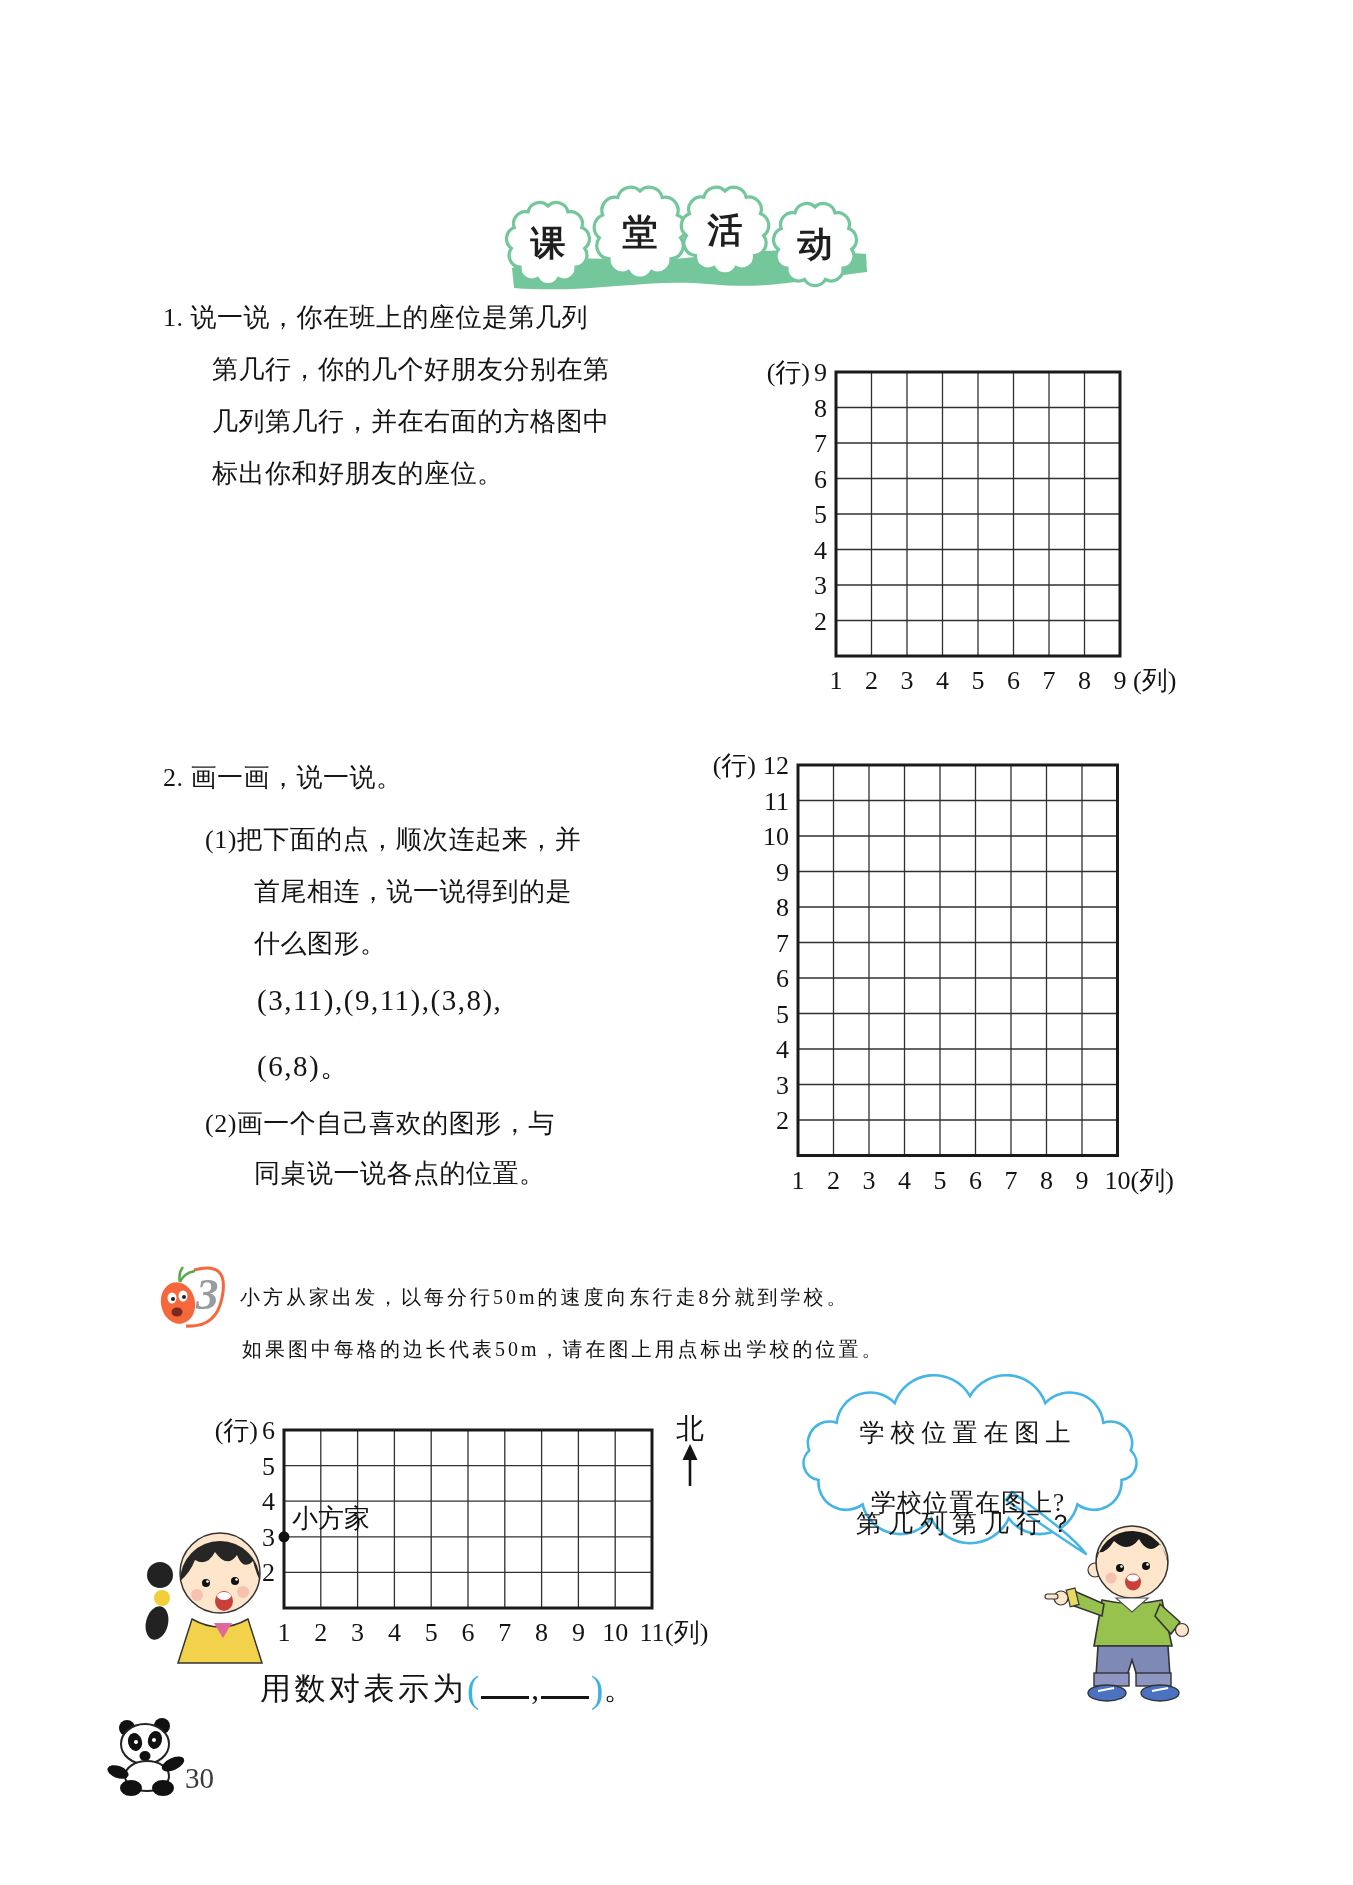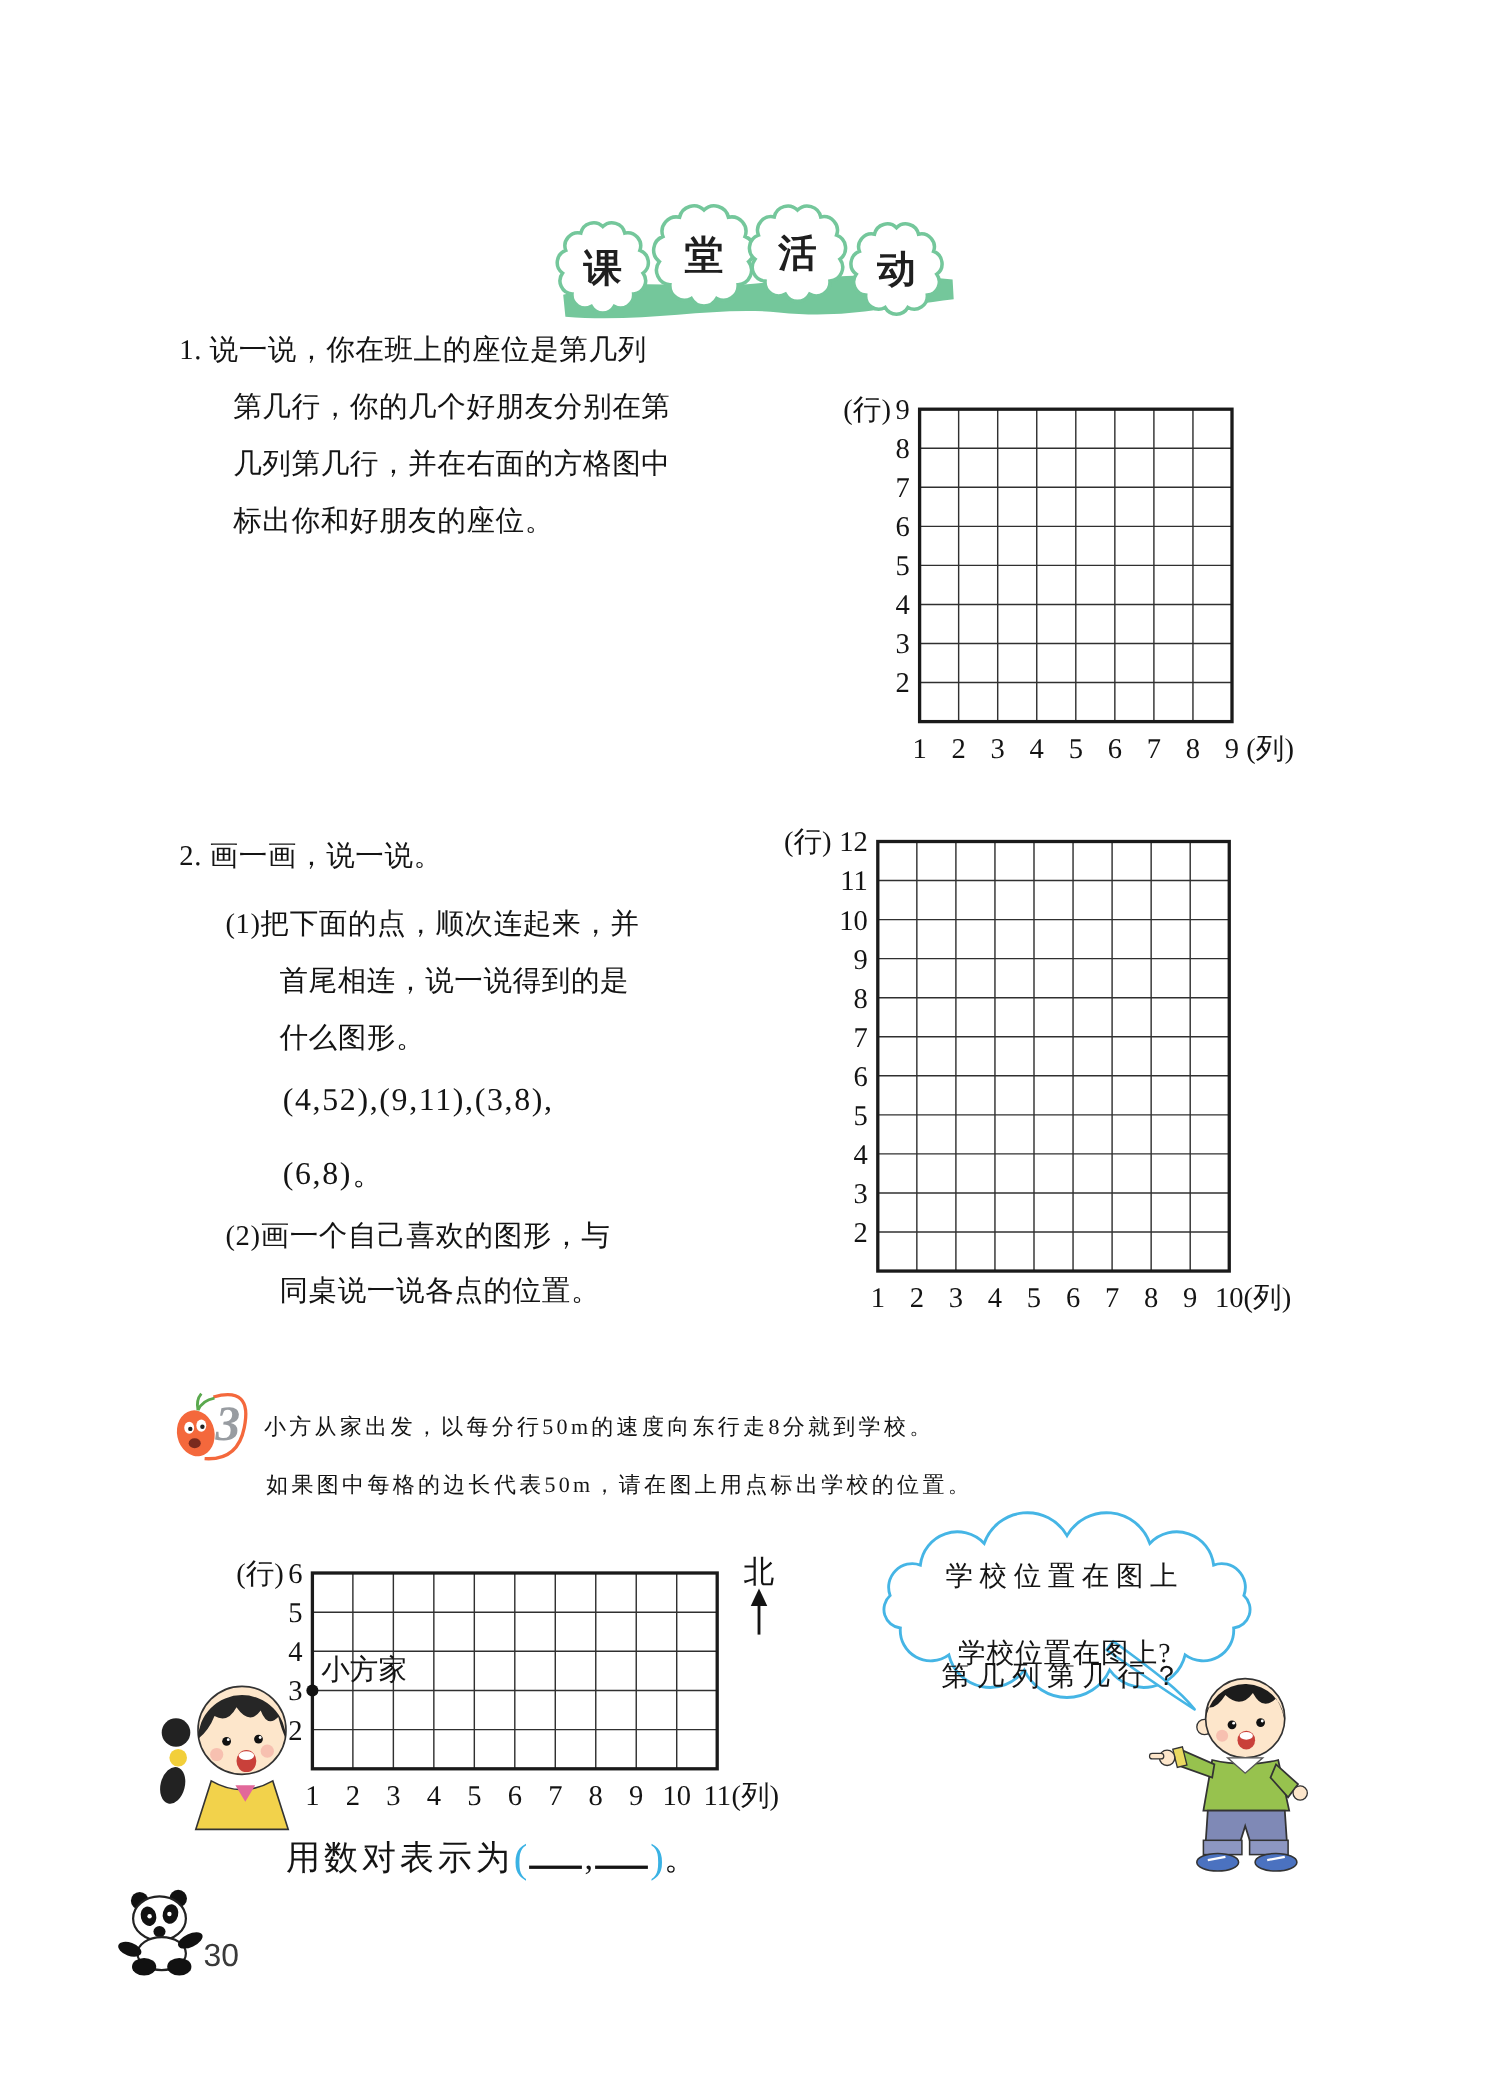--- a/index.html
+++ b/index.html
@@ -11,21 +11,21 @@
   .t3{font-size:20px;letter-spacing:3px}
   .pts{font-size:29px;letter-spacing:1.5px}
   .bub{font-size:25px;text-align:center;width:340px}
   .bub.ls-wide{letter-spacing:7px}
   .bub.ls-mid{letter-spacing:6px}
   .bub.ls-tight{letter-spacing:1px}
   .ans{font-size:31px;letter-spacing:3.5px}
   .ans .paren{color:#3ab2e4;font-size:37px;letter-spacing:0;vertical-align:-3px}
   .ans .blank{display:inline-block;width:48px;height:30px;border-bottom:3px solid #141414;margin:0 2px}
   .ans .comma{letter-spacing:0}
-  .pagenum{font-family:Liberation Sans, sans-serif;font-size:29px;color:#3a3a3a}
+  .pagenum{font-family:Liberation Serif, serif;font-size:29px;color:#3a3a3a}
   .badge-num{font-size:45px;font-weight:bold;font-style:italic;color:#989ca1;
              font-family:"Liberation Serif",serif}
   svg{position:absolute;overflow:visible}
   svg text{font-family:"Liberation Serif",serif}
   .glab{font-size:26px;fill:#141414}
   .gl{stroke:#303030;stroke-width:1.3}
   .gb{fill:none;stroke:#1a1a1a;stroke-width:3}
   .badge-ch{font-size:35px;font-weight:bold;fill:#1f1f1f}
   .north-ch{font-size:28px;fill:#141414}
 </style>
@@ -85,21 +85,21 @@
       <text class="glab" text-anchor="middle" x="323.0" y="343.0">7</text>
       <text class="glab" text-anchor="middle" x="358.5" y="343.0">8</text>
       <text class="glab" text-anchor="middle" x="394.0" y="343.0">9</text>
       <text class="glab" text-anchor="start" x="407.0" y="343.0">(列)</text>
     </svg>
 
   <div class="abs t1" style="left:163px;top:760px">2. 画一画，说一说。</div>
   <div class="abs t1" style="left:205px;top:822px">(1)把下面的点，顺次连起来，并</div>
   <div class="abs t1" style="left:254px;top:874px">首尾相连，说一说得到的是</div>
   <div class="abs t1" style="left:254px;top:926px">什么图形。</div>
-  <div class="abs pts" style="left:257px;top:984px">(4,52),(9,11),(3,8),</div>
+  <div class="abs pts" style="left:257px;top:984px">(3,11),(9,11),(3,8),</div>
   <div class="abs pts" style="left:257px;top:1047px">(6,8)。</div>
   <div class="abs t1" style="left:205px;top:1106px">(2)画一个自己喜欢的图形，与</div>
   <div class="abs t1" style="left:254px;top:1156px">同桌说一说各点的位置。</div>
 
   <svg id="grid-q2" style="left:688px;top:739px" width="512" height="470">
       <line class="gl" x1="145.5" y1="26" x2="145.5" y2="416.5"></line>
       <line class="gl" x1="181.0" y1="26" x2="181.0" y2="416.5"></line>
       <line class="gl" x1="216.5" y1="26" x2="216.5" y2="416.5"></line>
       <line class="gl" x1="252.0" y1="26" x2="252.0" y2="416.5"></line>
       <line class="gl" x1="287.5" y1="26" x2="287.5" y2="416.5"></line>

